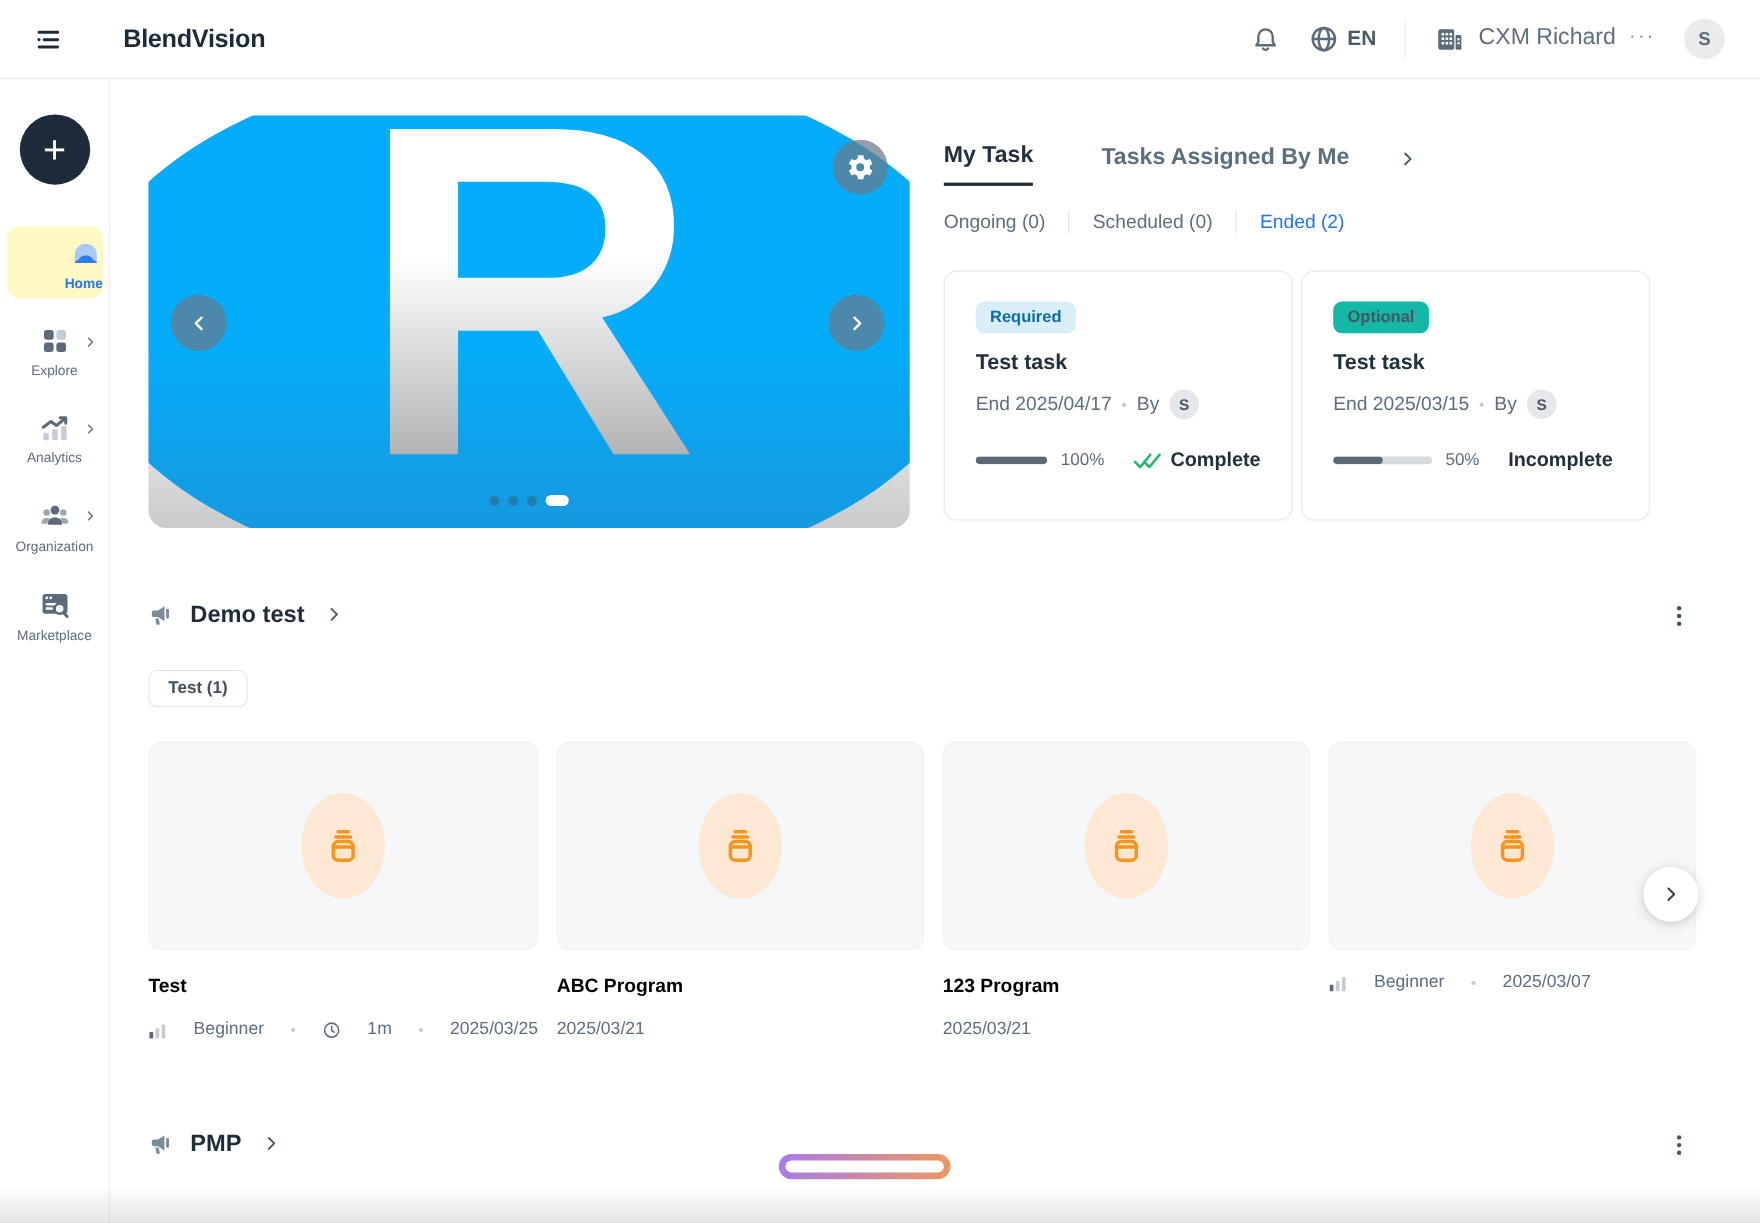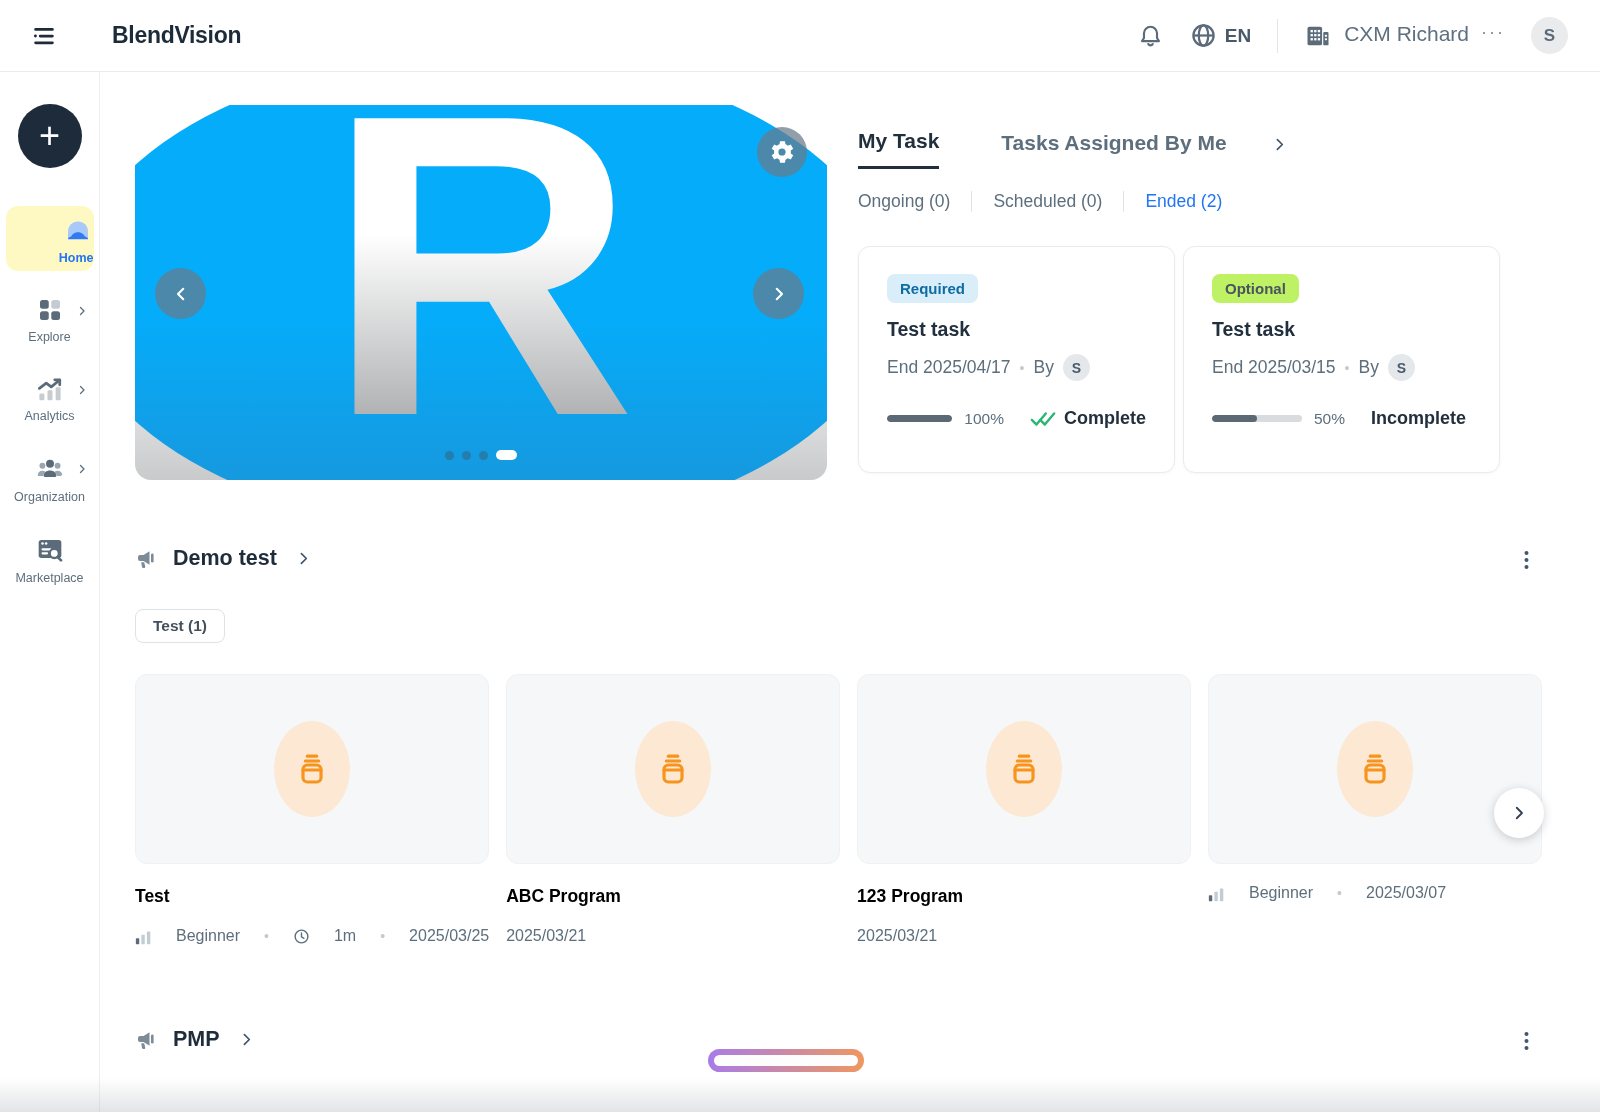--- a/index.html
+++ b/index.html
@@ -72,21 +72,21 @@
   .tabs-chev { margin-left:-18px; margin-top:-10px; color:#42566b; cursor:pointer; }
   .task-filters { display:flex; align-items:center; margin-top:22px; font-size:17.5px; color:#5d6f7d; }
   .task-filter { cursor:pointer; }
   .task-filter.active { color:#2276f3; }
   .filter-div { width:1px; height:21px; background:#dfe3e6; margin:0 21px; }
   .task-cards { display:flex; gap:8px; margin-top:34px; }
   .task-card { width:317px; height:227px; background:#fff; border:1px solid #e9ebee; border-radius:12px;
     padding:27px 28px; box-shadow:0 1px 3px rgba(30,43,58,0.04); cursor:pointer; }
   .badge { display:inline-block; font-size:15px; font-weight:bold; padding:6px 13px; border-radius:8px; }
   .badge.required { background:#d9eef8; color:#0d6ca3; }
-  .badge.optional { background:#bef264; color:#49545e; }
+  .badge.optional { background:#14b8a6; color:#49545e; }
   .task-title { margin-top:15px; font-size:19.5px; font-weight:bold; color:#22303e; }
   .task-meta { margin-top:13px; display:flex; align-items:center; gap:9px; font-size:17.5px; color:#5d6f7d; }
   .meta-dot { color:#c2cad0; font-size:14px; }
   .mini-avatar { width:27px; height:27px; border-radius:50%; background:#e5e8ea; color:#49596a;
     font-weight:bold; font-size:14px; display:flex; align-items:center; justify-content:center; }
   .task-progress { margin-top:27px; display:flex; align-items:center; }
   .bar-track { width:90px; height:7px; border-radius:4px; background:#d9dcdf; overflow:hidden; }
   .bar-fill { height:100%; border-radius:4px; background:#5b6974; }
   .pct { margin-left:12px; font-size:15.5px; color:#5d6f7d; }
   .status { display:flex; align-items:center; gap:8px; margin-left:26px; font-size:18px;

